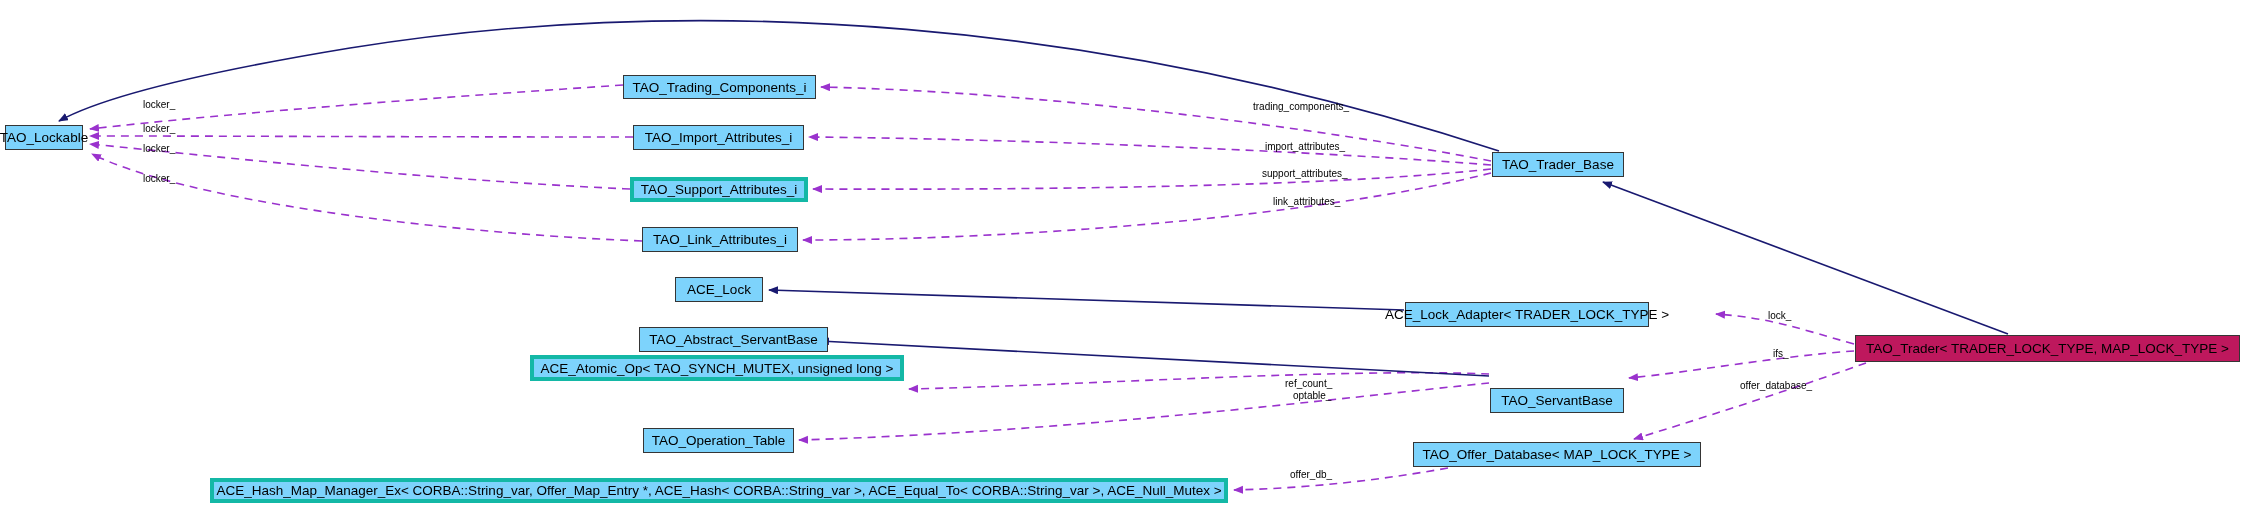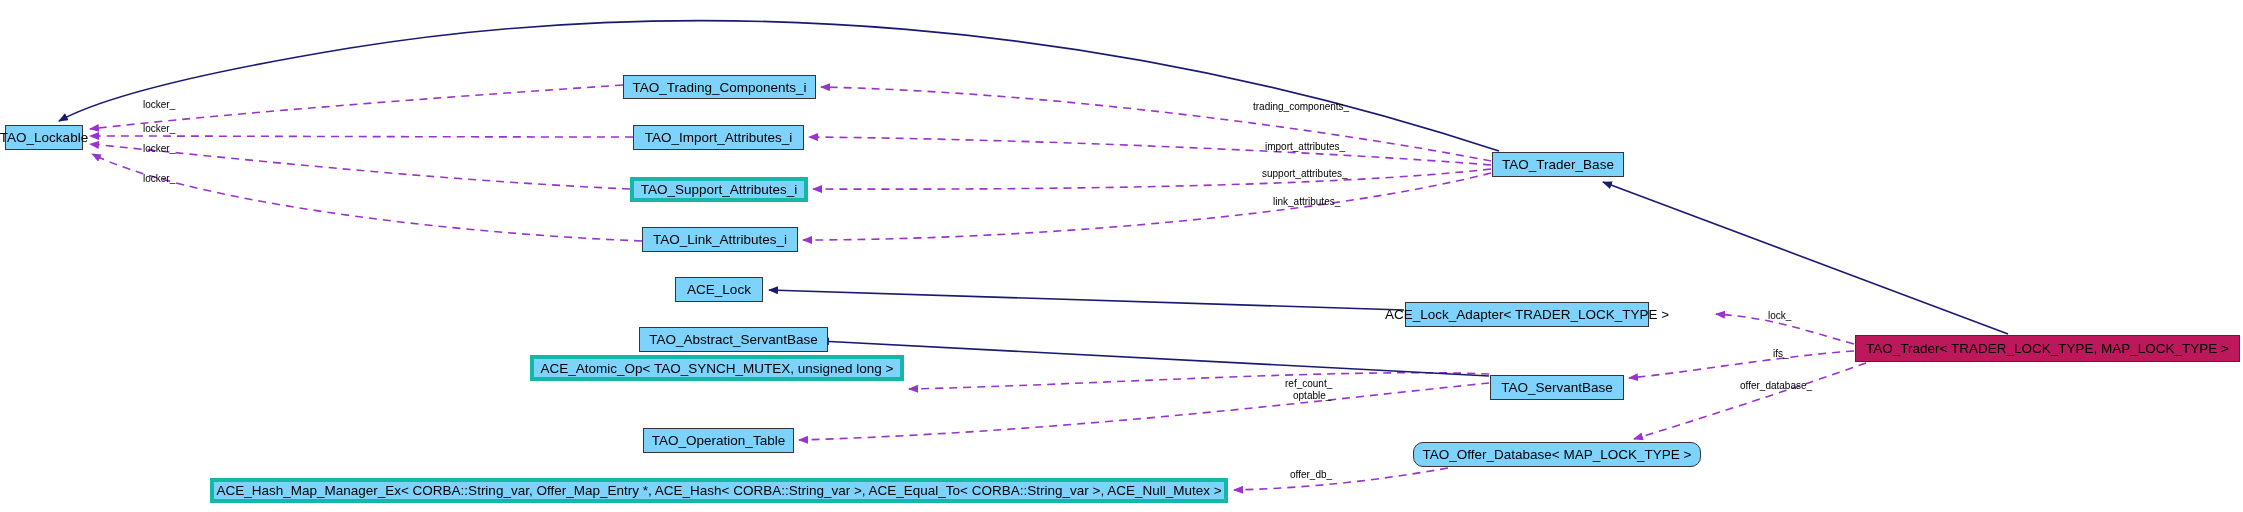--- a/index.html
+++ b/index.html
@@ -69,22 +69,22 @@
     <div class="node normal" style="left: 633px; top: 125px; width: 171px; height: 25px;">TAO_Import_Attributes_i</div>
     <div class="node red" style="left: 630px; top: 177px; width: 178px; height: 25px;">TAO_Support_Attributes_i</div>
     <div class="node normal" style="left: 642px; top: 227px; width: 156px; height: 25px; text-align: center;">TAO_Link_Attributes_i</div>
     <div class="node normal" style="left: 675px; top: 277px; width: 88px; height: 25px;">ACE_Lock</div>
     <div class="node normal" style="left: 639px; top: 327px; width: 189px; height: 25px;">TAO_Abstract_ServantBase</div>
     <div class="node red" style="left: 530px; top: 355px; width: 374px; height: 26px;">ACE_Atomic_Op&lt; TAO_SYNCH_MUTEX, unsigned long &gt;</div>
     <div class="node normal" style="left: 643px; top: 428px; width: 151px; height: 25px;">TAO_Operation_Table</div>
     <div class="node red" style="left: 210px; top: 478px; width: 1018px; height: 25px;">ACE_Hash_Map_Manager_Ex&lt; CORBA::String_var, Offer_Map_Entry *, ACE_Hash&lt; CORBA::String_var &gt;, ACE_Equal_To&lt; CORBA::String_var &gt;, ACE_Null_Mutex &gt;</div>
     <div class="node normal" style="left: 1492px; top: 152px; width: 132px; height: 25px;">TAO_Trader_Base</div>
     <div class="node normal" style="left: 1405px; top: 302px; width: 244px; height: 25px;">ACE_Lock_Adapter&lt; TRADER_LOCK_TYPE &gt;</div>
-    <div class="node normal" style="left: 1490px; top: 375px; width: 134px; height: 25px;">TAO_ServantBase</div>
-    <div class="node normal" style="left: 1413px; top: 442px; width: 288px; height: 25px; border-radius: 10px;">TAO_Offer_Database&lt; MAP_LOCK_TYPE &gt;</div>
+    <div class="node normal" style="left: 1490px; top: 388px; width: 134px; height: 25px;">TAO_ServantBase</div>
+    <div class="node normal" style="left: 1413px; top: 442px; width: 288px; height: 25px;">TAO_Offer_Database&lt; MAP_LOCK_TYPE &gt;</div>
     <div class="node selected" style="left: 1855px; top: 335px; width: 385px; height: 27px;">TAO_Trader&lt; TRADER_LOCK_TYPE, MAP_LOCK_TYPE &gt;</div>
     <div class="edge-label" style="left: 143px; top: 99px;">locker_</div>
     <div class="edge-label" style="left: 143px; top: 123px;">locker_</div>
     <div class="edge-label" style="left: 143px; top: 143px;">locker_</div>
     <div class="edge-label" style="left: 143px; top: 173px;">locker_</div>
     <div class="edge-label" style="left: 1253px; top: 101px;">trading_components_</div>
     <div class="edge-label" style="left: 1265px; top: 141px;">import_attributes_</div>
     <div class="edge-label" style="left: 1262px; top: 168px;">support_attributes_</div>
     <div class="edge-label" style="left: 1273px; top: 196px;">link_attributes_</div>
     <div class="edge-label" style="left: 1768px; top: 310px;">lock_</div>

